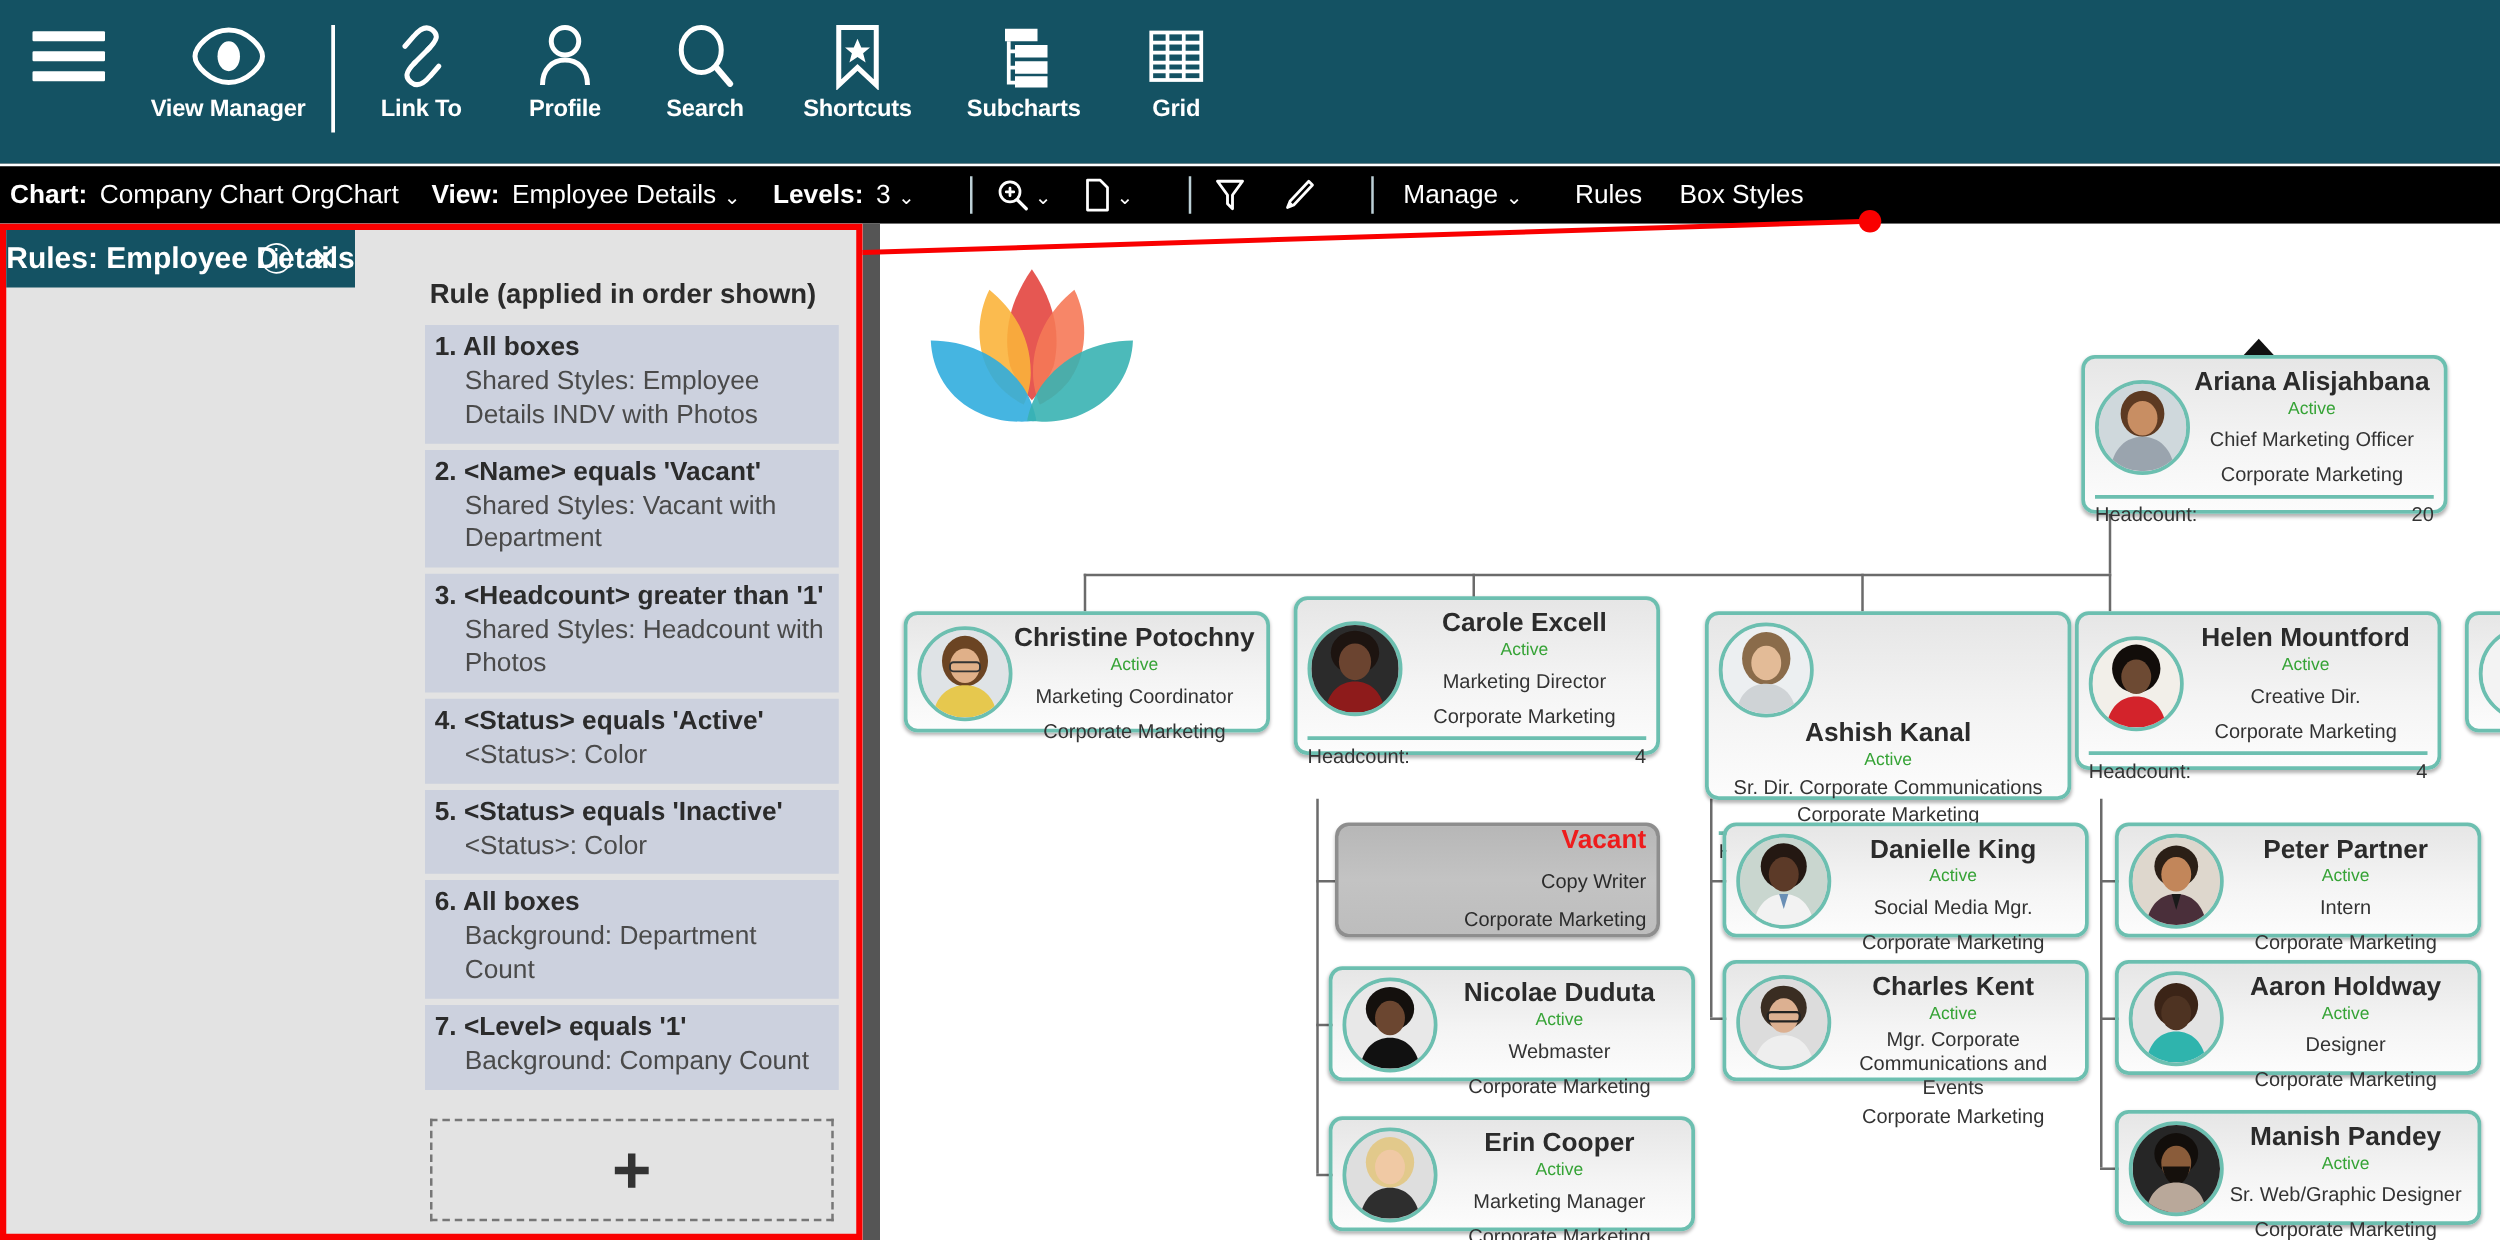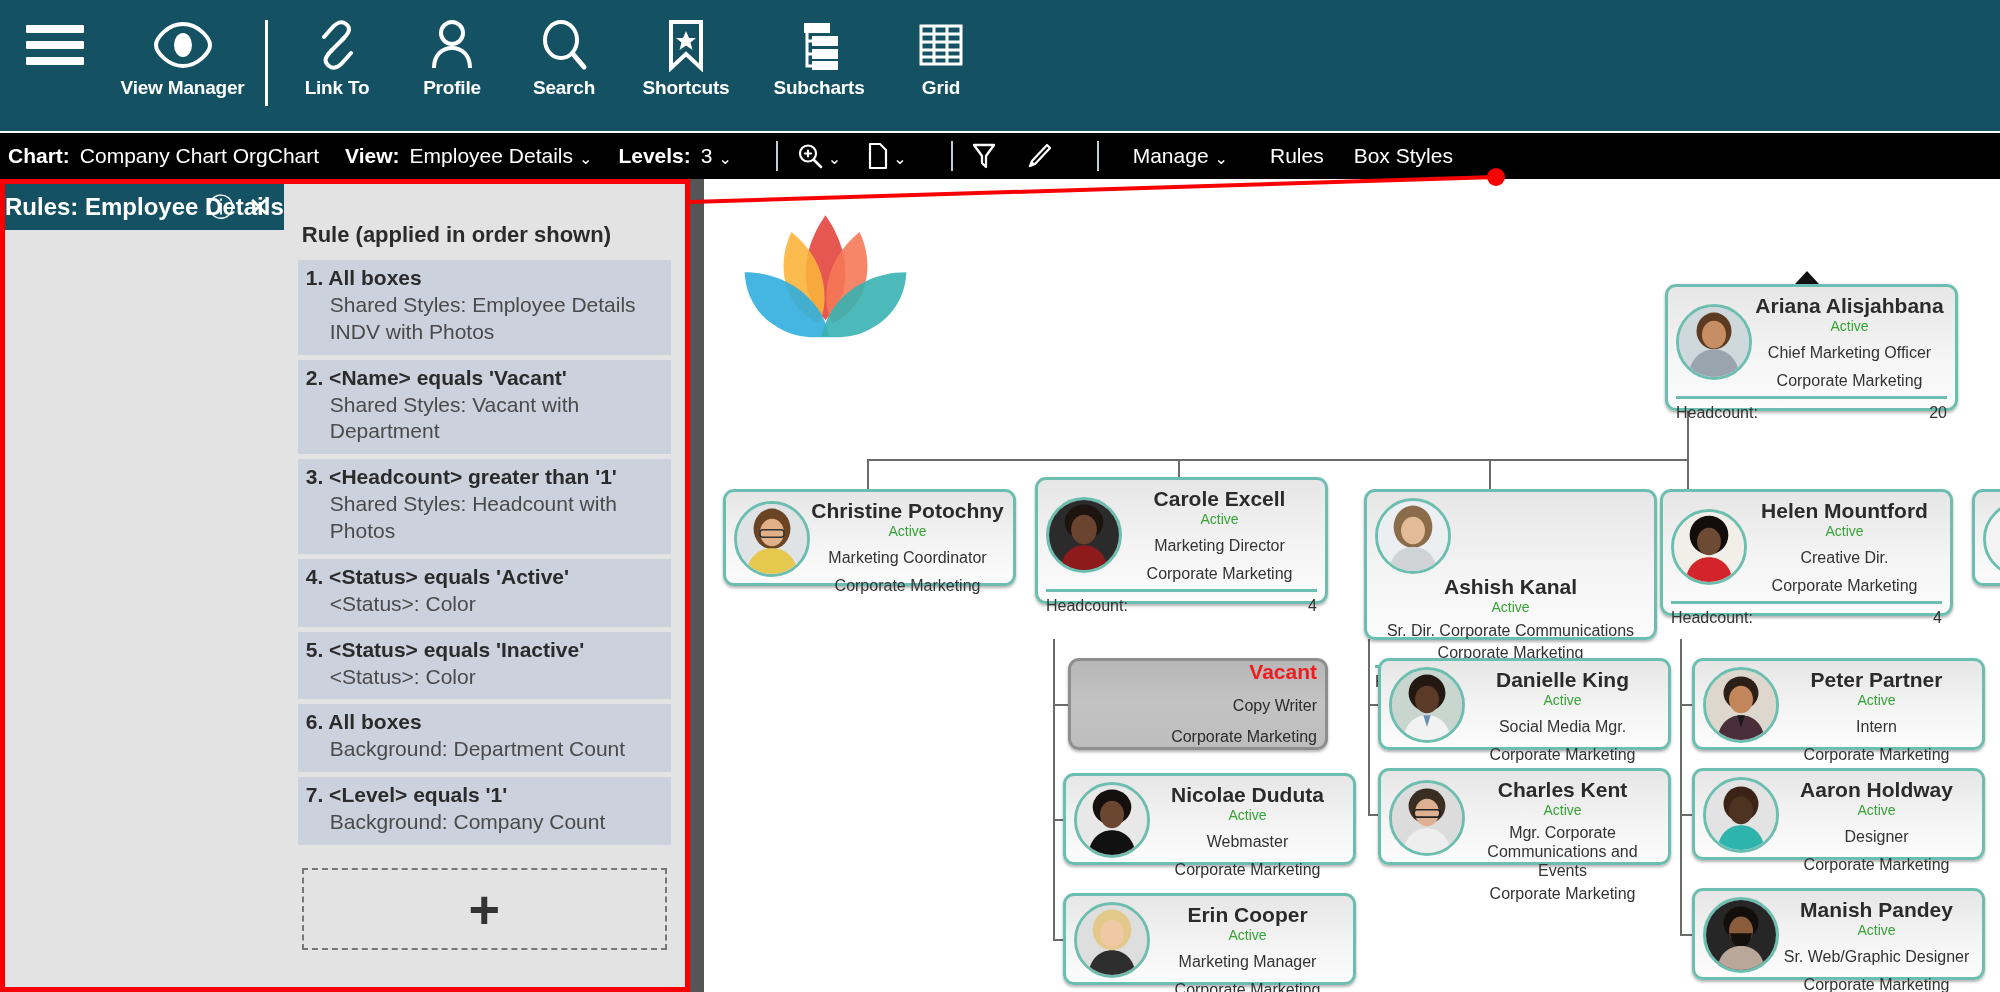--- a/index.html
+++ b/index.html
@@ -137,21 +137,21 @@
     display: flex; 
   }
   .rules-header {
     height: 46px; background: #145263; color: #fff;
     display: flex; align-items: center; justify-content: center;
     position: relative; flex: 0 0 auto;
   }
   .rules-title { font-size: 24px; font-weight: bold; }
   .rules-actions { position: absolute; right: 14px; top: 0; height: 46px; display: flex; align-items: center; gap: 14px; }
   .hdr-btn { color: #fff; font-size: 26px; line-height: 1; cursor: pointer; }
-  .rules-body { flex: 1 1 auto; padding: 0 14px; overflow: hidden; }
+  .rules-body { flex: 1 1 auto; padding: 0 14px; overflow: hidden; margin-left: 42px; }
   .rules-colhead { font-size: 22px; font-weight: bold; color: #2b2b2b; padding: 38px 4px 12px 4px; }
   .rule-row {
     background: #ccd1de; margin-bottom: 5px;
     padding: 5px 8px 9px 8px;
   }
   .rule-cond { font-size: 21px; font-weight: bold; color: #2b2b2b; line-height: 1.28; }
   .rule-action { font-size: 21px; color: #4a4a4a; line-height: 1.28; padding-left: 24px; }
   .add-rule {
     margin: 23px 4px 0 4px; height: 82px;
     border: 2px dashed #777;
@@ -317,21 +317,21 @@
 
     <span class="cb-icon">
       <svg width="30" height="30" viewBox="0 0 30 30">
         <path d="M24 4 L27 7 L12 23 L7 25 L9 20 Z" fill="none" stroke="#fff" stroke-width="2.2" stroke-linejoin="round"></path>
         <path d="M7 25 L9 20 L12 23 Z" fill="#fff"></path>
       </svg>
     </span>
 
     <span class="cb-divider"></span>
 
-    <span class="cb-btn" style="margin-left:16px;justify-content:space-between;">
+    <span class="cb-btn" style="margin-left:6px;justify-content:space-between;">
       <span>Manage</span>
       <span class="caret">⌄</span>
     </span>
 
     <span class="cb-value" style="margin-left:16px;">Rules</span>
     <span class="cb-value" style="margin-left:4px;">Box Styles</span>
   </div>
 
   <div class="canvas">
 

